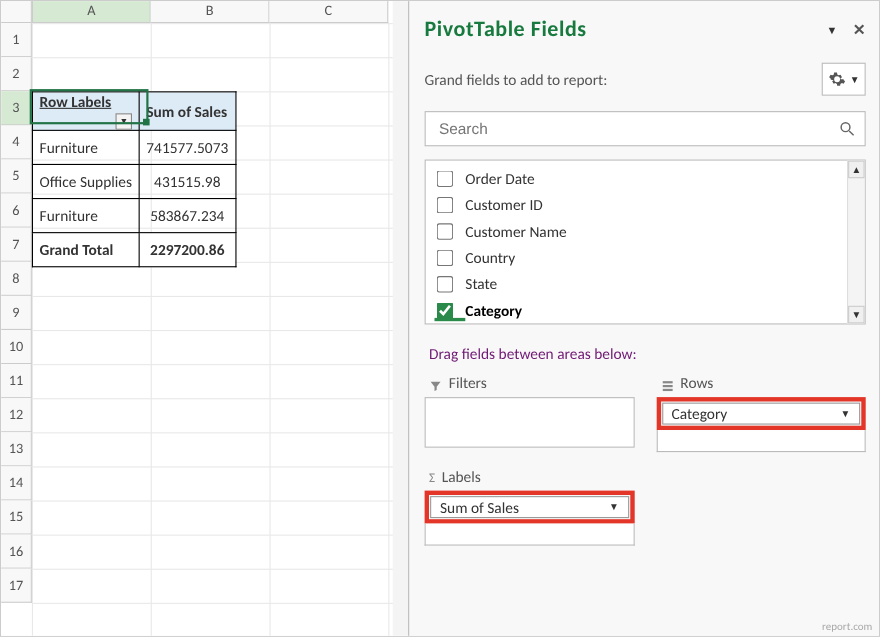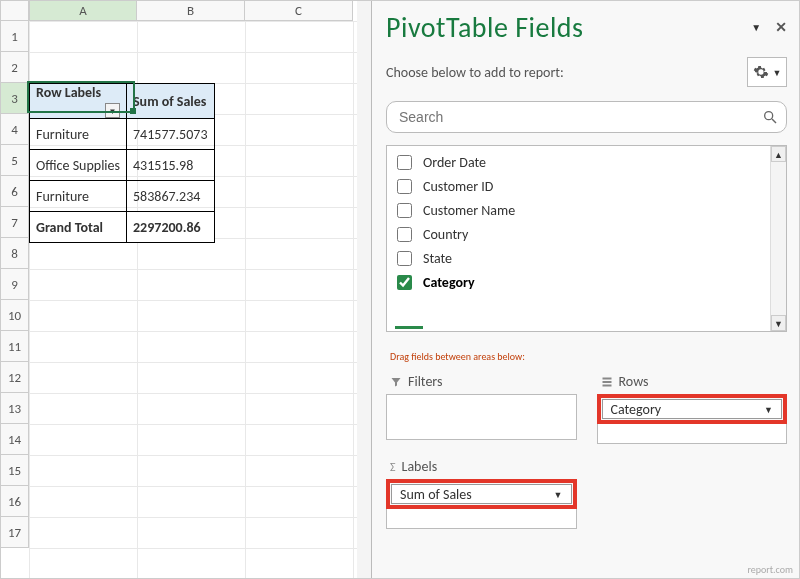--- a/index.html
+++ b/index.html
@@ -26,57 +26,57 @@
   .gridlines { position:absolute; top:0; left:0; }
   .vline { position:absolute; top:0; width:1px; background:#e8e8e8; height:560px; }
   .hline { position:absolute; left:0; height:1px; background:#e8e8e8; width:340px; }
 
   .sel-cursor { position:absolute; border:2px solid #227447; z-index:5; pointer-events:none;}
   .sel-handle { position:absolute; width:6px; height:6px; background:#227447; right:-3px; bottom:-3px;}
 
   .pivot-table { position:absolute; top:62px; left:0; border-collapse:collapse; }
   .pivot-table td, .pivot-table th { border:1px solid #000; height:31px; font-size:14px; padding:0 6px; white-space:nowrap; }
   .pivot-table th { background:#ddebf7; font-weight:bold; text-align:left; }
-  .pivot-table .num { text-align:left; }
+  .pivot-table .num { text-align:center; }
   .pivot-table .grand td { font-weight:bold; background:#fff;}
   .pivot-table .dropdown-btn { float:right; width:15px; height:15px; border:1px solid #888; background:#f4f4f4; display:flex; align-items:center; justify-content:center; font-size:8px; margin-left:6px; margin-top:2px;}
-  .hcol0 { width:108px; }
+  .hcol0 { width:108px;text-decoration:underline; }
   .hcol1 { width:108px; }
 
   .gridscroll { position:absolute; top:0; right:0; width:14px; height:100%; background:#f4f4f4;}
 
   
   .fieldpane { flex: 1; background:#f8f8f8; border-left:1px solid #bbb; display:flex; flex-direction:column; padding:2px 12px 4px 14px; position:relative;}
   .pane-header { display:flex; align-items:center; justify-content:space-between; height:48px; }
-  .pane-title { font-size:28px; color:#187a3f; font-weight:400; letter-spacing:0.5px;}
+  .pane-title { font-size:20px; color:#187a3f; font-weight:700; letter-spacing:0.5px;}
   .hdr-icons { display:flex; gap:14px; align-items:center; }
   .tri-down { font-size:10px; cursor:pointer; }
   .close-x { font-size:14px; cursor:pointer; color:#555; font-weight:bold;}
 
   .choose-row { display:flex; align-items:center; justify-content:space-between; margin:6px 0 10px 0;}
   .choose-text { font-size:14px; color:#555;}
   .gear-btn { width:40px; height:30px; border:1px solid #bbb; background:#fff; display:flex; align-items:center; justify-content:center; gap:4px; cursor:pointer;}
 
-  .search-box { height:32px; border:1px solid #bbb; border-radius:10px; background:#fff; display:flex; align-items:center; padding:0 8px 0 10px; margin:4px 0 12px 0;}
+  .search-box { height:32px; border:1px solid #bbb; border-radius:0; background:#fff; display:flex; align-items:center; padding:0 8px 0 10px; margin:4px 0 12px 0;}
   .search-box input { border:none; outline:none; flex:1; font-size:14px; color:#666; background:transparent;}
 
-  .fieldlist-wrap { border:1px solid #bbb; background:#fff; height:187px; display:flex;}
+  .fieldlist-wrap { border:1px solid #bbb; background:#fff; height:150px; display:flex;}
   .fieldlist { flex:1; overflow:hidden; padding:4px 0 0 6px; position:relative;}
   .field-item { height:24px; display:flex; align-items:center; gap:8px; font-size:14px; color:#333; cursor:pointer;}
   .field-item input[type=checkbox]{ width:15px; height:15px; accent-color:#2a8a4a;}
   .field-item.checked label { font-weight:bold; color:#000;}
   .field-under { position:absolute; left:8px; bottom:2px; height:3px; width:28px; background:#2a8a4a;}
   .scrollbar { width:16px; background:#f4f4f4; border-left:1px solid #ddd; display:flex; flex-direction:column; justify-content:space-between; align-items:center;}
   .sbtn { width:100%; height:16px; display:flex; align-items:center; justify-content:center; font-size:9px; background:#f0f0f0; border:1px solid #ccc; cursor:pointer;}
 
-  .drag-label { margin:18px 0 10px 4px; font-size:10px; color:#c2410c;}
+  .drag-label { margin:18px 0 10px 4px; font-size:14px; color:#701a75;}
 
   .areas { display:grid; grid-template-columns:1fr 1fr; grid-template-rows: auto auto; column-gap:20px; row-gap:14px;}
   .area { }
-  .area-header { display:flex; align-items:center; gap:6px; font-size:14px; color:#555; margin:0 0 4px 4px;}
+  .area-header { display:flex; align-items:flex-end; gap:6px; font-size:14px; color:#555; margin:0 0 4px 4px;}
   .area-box { height:46px; border:1px solid #bbb; background:#fff;}
   .area-item { height:24px; display:flex; align-items:center; justify-content:space-between; padding:0 8px; font-size:14px; background:#fff; border:1px solid #999; margin:0; cursor:pointer;}
   .highlight-box { border:4px solid #e33629; padding:1px; height:30px; display:flex;}
   .highlight-box .area-item { flex:1; border:1px solid #999; height:100%;}
   .area .after-box { height:20px; border:1px solid #bbb; border-top:none; background:#fff;}
 
   .ai-sigma::before{content:"Σ"; font-size:12px;}
   .watermark { position:absolute; right:6px; bottom:2px; font-size:10px; color:#aaa; pointer-events:none;}
 </style>
 </head>
@@ -184,21 +184,21 @@
   <div class="fieldpane">
     <div class="pane-header">
       <div class="pane-title">PivotTable Fields</div>
       <div class="hdr-icons">
         <span class="tri-down">▼</span>
         <span class="close-x">✕</span>
       </div>
     </div>
 
     <div class="choose-row">
-      <div class="choose-text">Choose below to add to report:</div>
+      <div class="choose-text">Grand fields to add to report:</div>
       <div class="gear-btn">
         <svg width="16" height="16" viewBox="0 0 24 24">
             <path fill="#555" d="M12 8a4 4 0 1 0 0 8 4 4 0 0 0 0-8zm9 4a7 7 0 0 1-.1 1.2l2 1.6-2 3.4-2.4-.9a7 7 0 0 1-2 1.2l-.4 2.5h-4l-.4-2.5a7 7 0 0 1-2-1.2l-2.4.9-2-3.4 2-1.6A7 7 0 0 1 3 12a7 7 0 0 1 .1-1.2l-2-1.6 2-3.4 2.4.9a7 7 0 0 1 2-1.2l.4-2.5h4l.4 2.5a7 7 0 0 1 2 1.2l2.4-.9 2 3.4-2 1.6c.1.4.1.8.1 1.2z"></path>
           </svg>
         <span style="font-size:9px">▼</span>
       </div>
     </div>
 
     <div class="search-box">
       <input type="text" placeholder="Search" style="">

